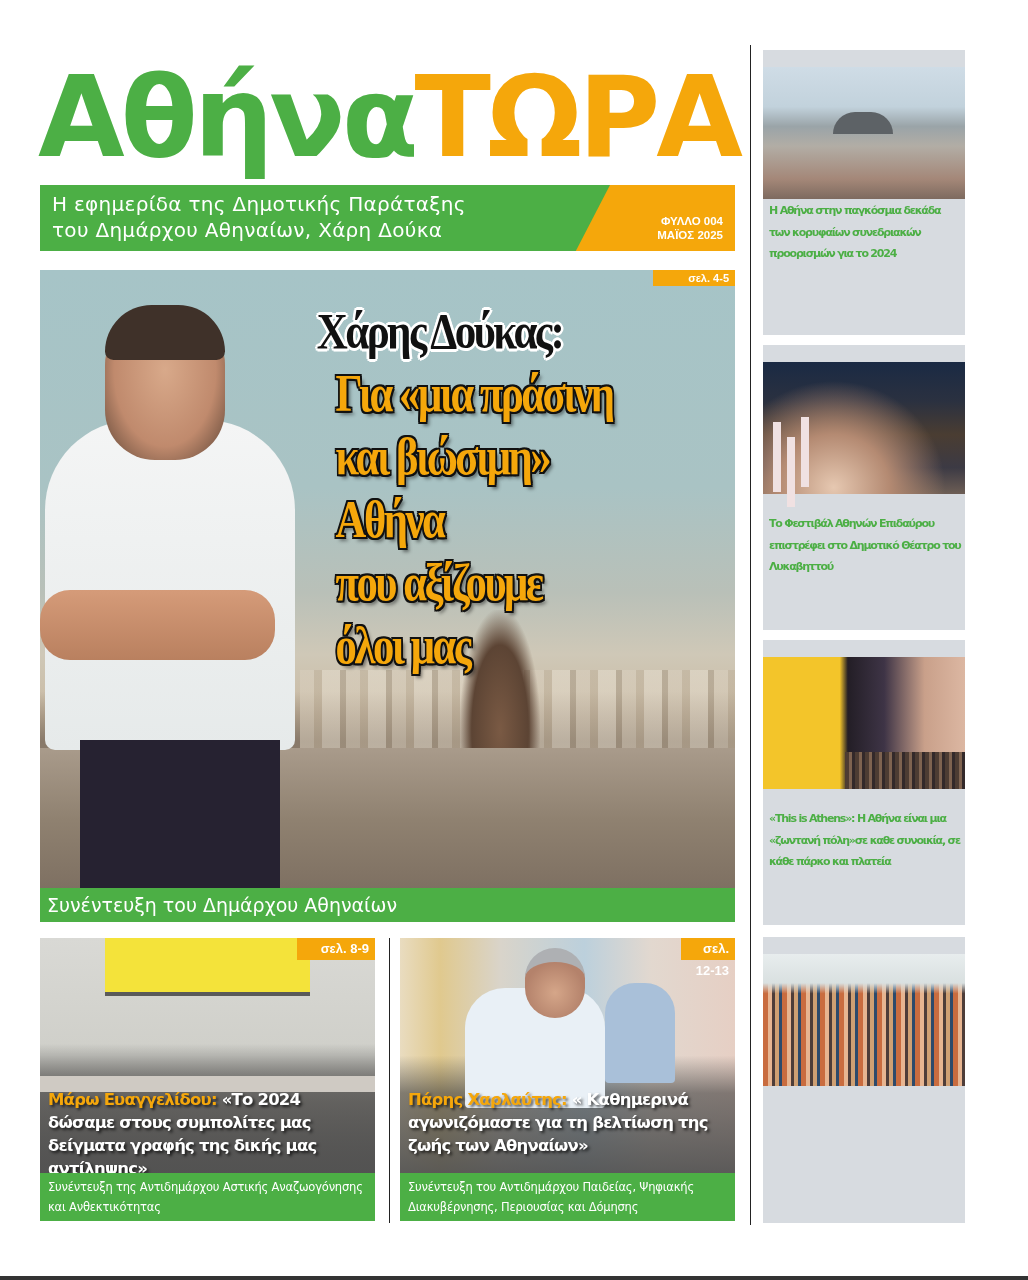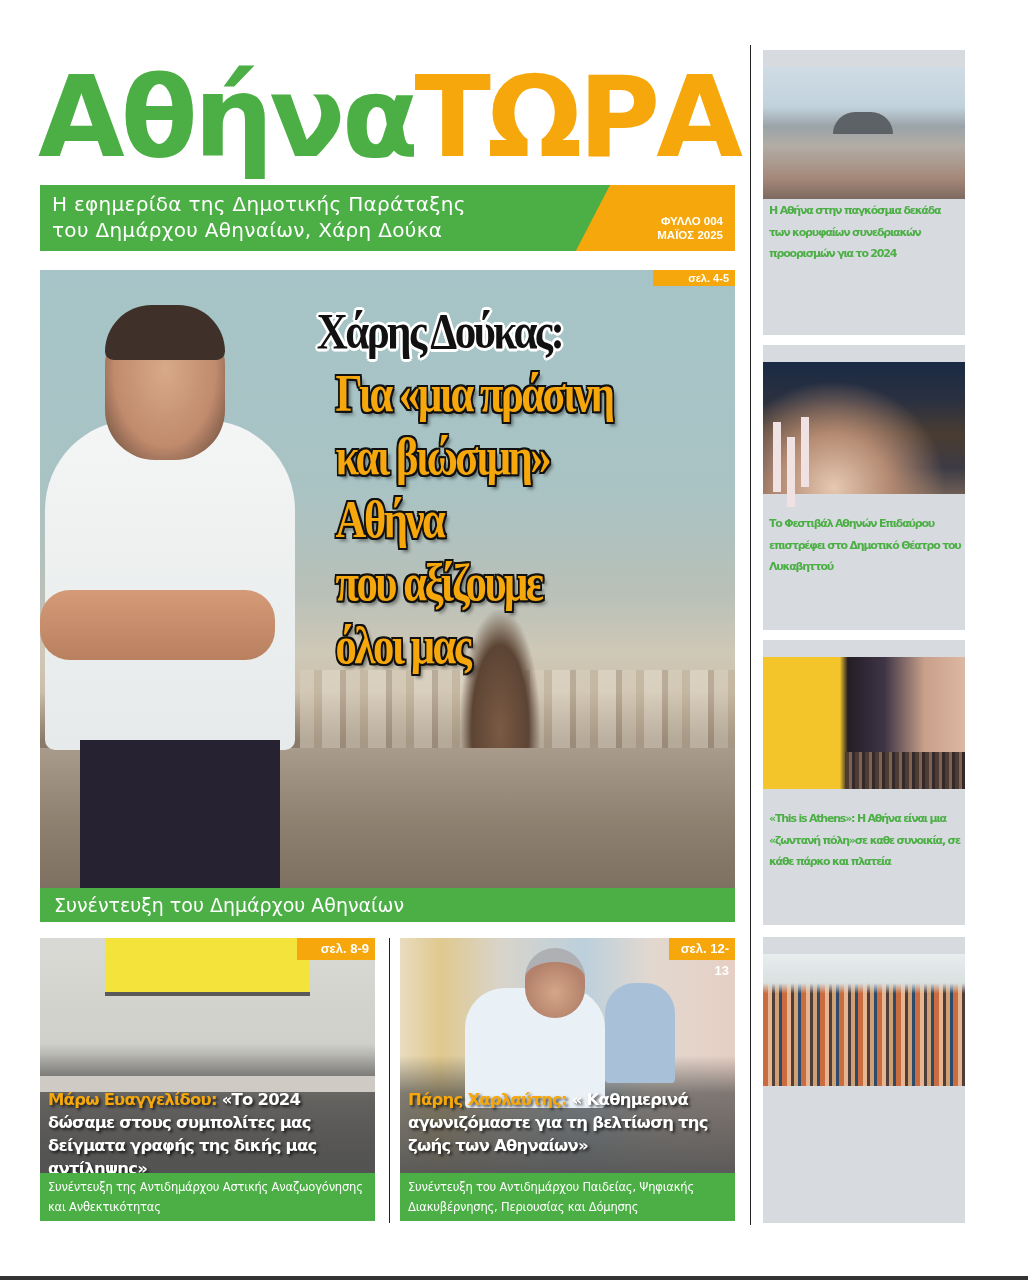--- a/index.html
+++ b/index.html
@@ -106,21 +106,21 @@
   }
   .headline .line {
     display: block; font-size: 52px; line-height: 63px; color: #f5a70b;
     text-shadow: 2px 0 0 #111, -2px 0 0 #111, 0 2px 0 #111, 0 -2px 0 #111,
                  2px 2px 0 #111, -2px -2px 0 #111, 2px -2px 0 #111, -2px 2px 0 #111,
                  4px 4px 4px rgba(0,0,0,0.45);
     transform: scaleX(0.82); transform-origin: right;
   }
   .hero-caption {
     position: absolute; left: 40px; top: 888px; width: 695px; height: 34px;
-    background: #4caf45; color: #fff; padding-left: 14px;
+    background: #4caf45; color: #fff; padding-left: 7px;
     font-family: "DejaVu Sans", sans-serif; font-size: 19px; line-height: 34px;
   }
 
   
   .story {
     position: absolute; top: 938px; height: 283px; overflow: hidden; background: #777;
   }
   .story.s1 { left: 40px; width: 335px; }
   .story.s2 { left: 400px; width: 335px; }
   .story .photo { position: absolute; left: 0; top: 0; width: 100%; height: 235px; }
@@ -149,21 +149,21 @@
     position: absolute; left: 125px; top: 10px; width: 60px; height: 70px;
     background: radial-gradient(ellipse at 50% 55%, #d5a689 0%, #b4826b 70%);
     border-radius: 30px; border-top: 14px solid #aeb0b3;
   }
   .s2 .shirt2 {
     position: absolute; left: 205px; top: 45px; width: 70px; height: 100px;
     background: #a9c0d9; border-radius: 30px 30px 4px 4px;
   }
   .story .page-tag { right: 0; top: 0; }
   .s1 .page-tag { width: 78px; height: 22px; line-height: 22px; font-size: 13px; }
-  .s2 .page-tag { width: 66px; height: 22px; line-height: 22px; font-size: 13px; }
+  .s2 .page-tag { width: 54px; height: 22px; line-height: 22px; font-size: 13px; }
   .story .title {
     position: absolute; left: 8px; top: 150px; right: 6px;
     font-family: "DejaVu Sans", sans-serif; font-weight: bold; font-size: 16.5px; line-height: 23px;
     color: #ffffff; letter-spacing: -0.8px;
     text-shadow: 2px 2px 3px rgba(0,0,0,0.7);
   }
   .story .title .who { color: #f5a70b; }
   .story .caption {
     position: absolute; left: 0; top: 235px; width: 100%; height: 48px;
     background: #4caf45; color: #ffffff; padding: 4px 8px;

